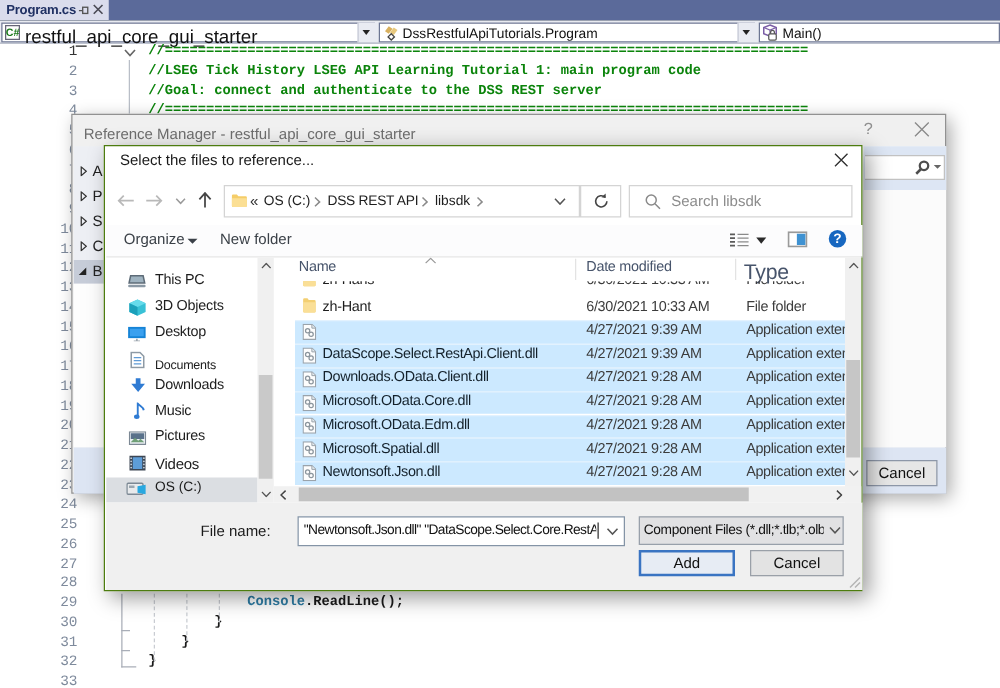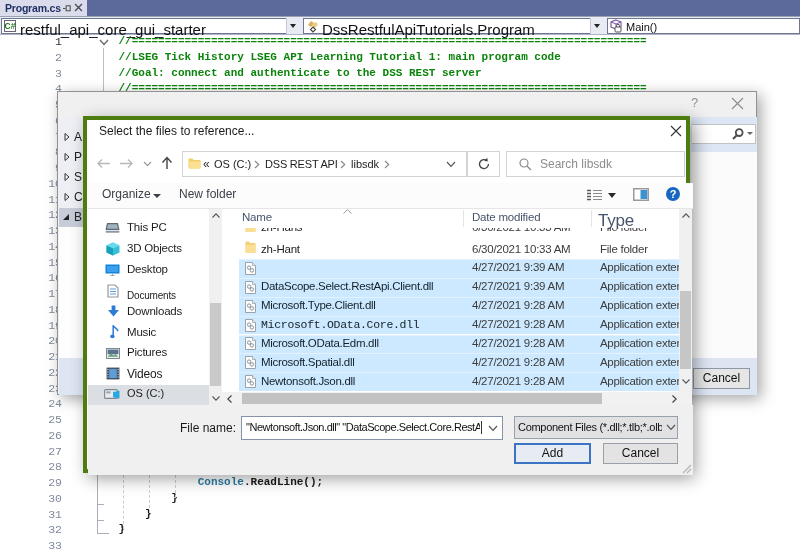--- a/index.html
+++ b/index.html
@@ -40,21 +40,21 @@
   <div class="abs" style="left:20px;top:20.5px;font-size:15px;color:#111;">restful_api_core_gui_starter</div>
   <div class="abs" style="left:286px;top:18px;width:14px;height:16px;background:#e9ebf2;border-left:1px solid #c6cad6;"></div>
   <div class="abs" style="left:290px;top:24px;width:0;height:0;border-left:3.5px solid transparent;border-right:3.5px solid transparent;border-top:4px solid #222;"></div>
 
   <div class="abs" style="left:303px;top:18px;width:301px;height:16px;background:#fff;border:1px solid #6d7693;"></div>
   <svg class="abs" style="left:306px;top:19px;" width="14" height="14" viewBox="0 0 14 14">
     <path d="M2 6 L5 2 L8 4 L5 8 Z" fill="#d8b05e"></path>
     <path d="M6 7 L9 3 L12 5 L9 9 Z" fill="#e8c97e"></path>
     <path d="M7 13 L4.5 10.5 L7 8 L9.5 10.5 Z" fill="#fff" stroke="#444" stroke-width="1.1"></path>
   </svg>
-  <div class="abs" style="left:322px;top:20.5px;font-size:15px;color:#111;">DssRestfulApiTutorials.Program</div>
+  <div class="abs" style="left:322px;top:20.5px;font-size:11px;color:#111;">DssRestfulApiTutorials.Program</div>
   <div class="abs" style="left:590px;top:18px;width:14px;height:16px;background:#e9ebf2;border-left:1px solid #c6cad6;"></div>
   <div class="abs" style="left:594px;top:24px;width:0;height:0;border-left:3.5px solid transparent;border-right:3.5px solid transparent;border-top:4px solid #222;"></div>
 
   <div class="abs" style="left:607px;top:18px;width:193px;height:16px;background:#fff;border:1px solid #6d7693;"></div>
   <svg class="abs" style="left:610px;top:19px;" width="14" height="14" viewBox="0 0 14 14">
     <path d="M6 1 L11 3 L11 8 L6 10 L1 8 L1 3 Z" fill="#fff" stroke="#7b5ea7" stroke-width="1.2"></path>
     <path d="M1 3 L6 5 L11 3 M6 5 L6 10" stroke="#7b5ea7" stroke-width="1" fill="none"></path>
     <rect x="5" y="8" width="6" height="5" rx="1" fill="#fff" stroke="#555" stroke-width="1"></rect>
     <path d="M6.5 8 V6.8 a1.5 1.5 0 0 1 3 0 V8" stroke="#555" stroke-width="1" fill="none"></path>
   </svg>
@@ -136,20 +136,21 @@
   <div class="abs" style="left:97px;top:475px;width:1px;height:59px;background:#a9aeb8;"></div>
   <div class="abs" style="left:97px;top:533px;width:12px;height:1px;background:#a9aeb8;"></div>
   <div class="abs" style="left:97px;top:504px;width:7px;height:1px;background:#a9aeb8;"></div>
   <div class="abs" style="left:97px;top:520px;width:7px;height:1px;background:#a9aeb8;"></div>
 
   <div class="abs" style="left:122.5px;top:475px;width:0;height:54px;border-left:1px dashed #c9ccd2;"></div>
   <div class="abs" style="left:148.8px;top:475px;width:0;height:38px;border-left:1px dashed #c9ccd2;"></div>
   <div class="abs" style="left:175px;top:475px;width:0;height:23px;border-left:1px dashed #c9ccd2;"></div>
 
   <div id="rm" class="abs" style="left:57px;top:91px;width:700px;height:304px;background:#f0f0f0;border:1px solid #919191;box-shadow:4px 4px 14px rgba(0,0,0,0.35);">
+    <div class="abs" style="left:9px;top:8px;font-size:12px;color:#6e6e6e;">Reference Manager - restful_api_core_gui_starter</div>
     <div class="abs" style="left:633px;top:3px;font-size:13px;color:#8f8f8f;">?</div>
     <svg class="abs" style="left:673px;top:5px;" width="13" height="13" viewBox="0 0 13 13">
       <path d="M1 1 L12 12 M12 1 L1 12" stroke="#8a8a8a" stroke-width="1.1"></path>
     </svg>
 
     <div class="abs" style="left:1px;top:25px;width:26px;height:115px;background:#edeff4;"></div>
     <div class="abs" style="left:1px;top:116px;width:26px;height:19px;background:#c6ccd8;"></div>
     <svg class="abs" style="left:6px;top:41px;" width="6" height="8" viewBox="0 0 6 8">
         <path d="M1 0.5 L5 4 L1 7.5 Z" fill="none" stroke="#333" stroke-width="1"></path>
       </svg>
@@ -179,21 +180,21 @@
     <svg class="abs" style="left:674px;top:36px;" width="12" height="12" viewBox="0 0 12 12">
       <circle cx="7.2" cy="4.6" r="3.4" fill="none" stroke="#4d4d4d" stroke-width="1.8"></circle>
       <path d="M4.8 7.2 L1 11" stroke="#4d4d4d" stroke-width="2"></path>
     </svg>
     <div class="abs" style="left:689px;top:40px;width:0;height:0;border-left:3px solid transparent;border-right:3px solid transparent;border-top:3.5px solid #666;"></div>
 
     <div class="abs" style="left:1px;top:266px;width:698px;height:37px;background:#dde5f3;"></div>
     <div class="abs" style="left:635px;top:276px;width:57px;height:21px;background:#e6e6e6;border:1px solid #8d97a8;text-align:center;font-size:12px;color:#111;line-height:19px;">Cancel</div>
   </div>
 
-  <div id="fd" class="abs" style="left:83px;top:116px;width:607px;height:357px;background:#fff;border:4px solid #4d7c0f;box-shadow:5px 5px 16px rgba(0,0,0,0.4);">
+  <div id="fd" class="abs" style="left:83px;top:116px;width:607px;height:357px;background:#fff;border:1px solid #4d7c0f;box-shadow:5px 5px 16px rgba(0,0,0,0.4);">
 
     <div class="abs" style="left:12px;top:4px;font-size:12px;color:#1a1a1a;">Select the files to reference...</div>
     <svg class="abs" style="left:583px;top:5px;" width="12" height="12" viewBox="0 0 12 12">
       <path d="M1 1 L11 11 M11 1 L1 11" stroke="#333" stroke-width="1.1"></path>
     </svg>
 
     <svg class="abs" style="left:9px;top:38px;" width="15" height="11" viewBox="0 0 15 11">
       <path d="M14 5.5 H2 M6 1.5 L2 5.5 L6 9.5" stroke="#b9b9b9" stroke-width="1.4" fill="none"></path>
     </svg>
     <svg class="abs" style="left:32px;top:38px;" width="15" height="11" viewBox="0 0 15 11">
@@ -366,31 +367,31 @@
     <div class="abs" style="left:174px;top:160.2px;font-size:11.5px;letter-spacing:-0.3px;color:#14212b;">DataScope.Select.RestApi.Client.dll</div>
     <div class="abs" style="left:385px;top:160.2px;font-size:11.5px;letter-spacing:-0.25px;color:#3c3c3c;">4/27/2021 9:39 AM</div>
     <div class="abs" style="left:513px;top:160.2px;width:80px;overflow:hidden;white-space:nowrap;font-size:11.5px;letter-spacing:-0.3px;color:#3c3c3c;">Application extension</div>
     <div class="abs" style="left:152px;top:176.7px;width:440px;height:18.9px;background:#cce9ff;border-top:1px solid #e3f2fe;"></div>
     <svg class="abs" style="left:158px;top:179.6px;" width="11" height="13" viewBox="0 0 11 13">
         <path d="M0.5 0.5 H7.5 L10.5 3.5 V12.5 H0.5 Z" fill="#fdfdfd" stroke="#9aa3ab" stroke-width="1"></path>
         <path d="M7.5 0.5 V3.5 H10.5" fill="#e8edf0" stroke="#9aa3ab" stroke-width="0.8"></path>
         <circle cx="4.1" cy="5.6" r="1.7" fill="none" stroke="#8b959d" stroke-width="1"></circle>
         <circle cx="6.9" cy="8.4" r="1.7" fill="none" stroke="#8b959d" stroke-width="1"></circle>
       </svg>
-    <div class="abs" style="left:174px;top:179.1px;font-size:11.5px;letter-spacing:-0.3px;color:#14212b;">Microsoft.Type.Client.dll</div>
+    <div class="abs" style="left:174px;top:179.1px;font-size:11.5px;letter-spacing:-0.3px;color:#14212b;">Downloads.OData.Client.dll</div>
     <div class="abs" style="left:385px;top:179.1px;font-size:11.5px;letter-spacing:-0.25px;color:#3c3c3c;">4/27/2021 9:28 AM</div>
     <div class="abs" style="left:513px;top:179.1px;width:80px;overflow:hidden;white-space:nowrap;font-size:11.5px;letter-spacing:-0.3px;color:#3c3c3c;">Application extension</div>
     <div class="abs" style="left:152px;top:195.6px;width:440px;height:18.9px;background:#cce9ff;border-top:1px solid #e3f2fe;"></div>
     <svg class="abs" style="left:158px;top:198.5px;" width="11" height="13" viewBox="0 0 11 13">
         <path d="M0.5 0.5 H7.5 L10.5 3.5 V12.5 H0.5 Z" fill="#fdfdfd" stroke="#9aa3ab" stroke-width="1"></path>
         <path d="M7.5 0.5 V3.5 H10.5" fill="#e8edf0" stroke="#9aa3ab" stroke-width="0.8"></path>
         <circle cx="4.1" cy="5.6" r="1.7" fill="none" stroke="#8b959d" stroke-width="1"></circle>
         <circle cx="6.9" cy="8.4" r="1.7" fill="none" stroke="#8b959d" stroke-width="1"></circle>
       </svg>
-    <div class="abs" style="left:174px;top:198.0px;font-size:11.5px;letter-spacing:-0.3px;color:#14212b;font-family:Liberation Mono, monospace;">Microsoft.OData.Core.dll</div>
+    <div class="abs" style="left:174px;top:198.0px;font-size:11.5px;letter-spacing:-0.3px;color:#14212b;">Microsoft.OData.Core.dll</div>
     <div class="abs" style="left:385px;top:198.0px;font-size:11.5px;letter-spacing:-0.25px;color:#3c3c3c;">4/27/2021 9:28 AM</div>
     <div class="abs" style="left:513px;top:198.0px;width:80px;overflow:hidden;white-space:nowrap;font-size:11.5px;letter-spacing:-0.3px;color:#3c3c3c;">Application extension</div>
     <div class="abs" style="left:152px;top:214.5px;width:440px;height:18.9px;background:#cce9ff;border-top:1px solid #e3f2fe;"></div>
     <svg class="abs" style="left:158px;top:217.4px;" width="11" height="13" viewBox="0 0 11 13">
         <path d="M0.5 0.5 H7.5 L10.5 3.5 V12.5 H0.5 Z" fill="#fdfdfd" stroke="#9aa3ab" stroke-width="1"></path>
         <path d="M7.5 0.5 V3.5 H10.5" fill="#e8edf0" stroke="#9aa3ab" stroke-width="0.8"></path>
         <circle cx="4.1" cy="5.6" r="1.7" fill="none" stroke="#8b959d" stroke-width="1"></circle>
         <circle cx="6.9" cy="8.4" r="1.7" fill="none" stroke="#8b959d" stroke-width="1"></circle>
       </svg>
     <div class="abs" style="left:174px;top:216.9px;font-size:11.5px;letter-spacing:-0.3px;color:#14212b;">Microsoft.OData.Edm.dll</div>
@@ -429,21 +430,21 @@
     <div class="abs" style="left:135px;top:272px;width:470px;height:13px;background:#f1f1f1;"></div>
     <svg class="abs" style="left:140px;top:275px;" width="5" height="8" viewBox="0 0 5 8">
         <path d="M4.5 0.5 L0.8 4 L4.5 7.5" stroke="#444" stroke-width="1.2" fill="none"></path>
       </svg>
     <div class="abs" style="left:155px;top:273px;width:360px;height:11px;background:#c2c2c2;"></div>
     <svg class="abs" style="left:585px;top:275px;" width="5" height="8" viewBox="0 0 5 8">
         <path d="M0.5 0.5 L4.2 4 L0.5 7.5" stroke="#444" stroke-width="1.2" fill="none"></path>
       </svg>
 
     <div class="abs" style="left:1px;top:285px;width:605px;height:70px;background:#f0f0f0;"></div>
-    <div class="abs" style="left:60px;top:301px;width:89px;text-align:right;font-size:12px;color:#1a1a1a;">File name:</div>
+    <div class="abs" style="left:60px;top:301px;width:89px;text-align:center;font-size:12px;color:#1a1a1a;">File name:</div>
     <div class="abs" style="left:154px;top:296px;width:262px;height:24px;background:#fff;border:1px solid #8494a6;"></div>
     <div class="abs" style="left:159px;top:301px;width:234px;overflow:hidden;white-space:nowrap;font-size:11px;letter-spacing:-0.45px;color:#111;">"Newtonsoft.Json.dll" "DataScope.Select.Core.RestA</div>
     <div class="abs" style="left:394px;top:301px;width:1px;height:13px;background:#333;"></div>
     <svg class="abs" style="left:401px;top:305px;" width="10" height="7" viewBox="0 0 10 7">
         <path d="M1 1 L5 5.3 L9 1" stroke="#555" stroke-width="1.2" fill="none"></path>
       </svg>
     <div class="abs" style="left:427px;top:296px;width:164px;height:23px;background:#e1e1e3;border:1px solid #98a0aa;"></div>
     <div class="abs" style="left:431px;top:300.5px;width:144px;overflow:hidden;white-space:nowrap;font-size:11px;letter-spacing:-0.3px;color:#111;">Component Files (*.dll;*.tlb;*.olb</div>
     <svg class="abs" style="left:579px;top:304px;" width="10" height="7" viewBox="0 0 10 7">
         <path d="M1 1 L5 5.3 L9 1" stroke="#555" stroke-width="1.2" fill="none"></path>

